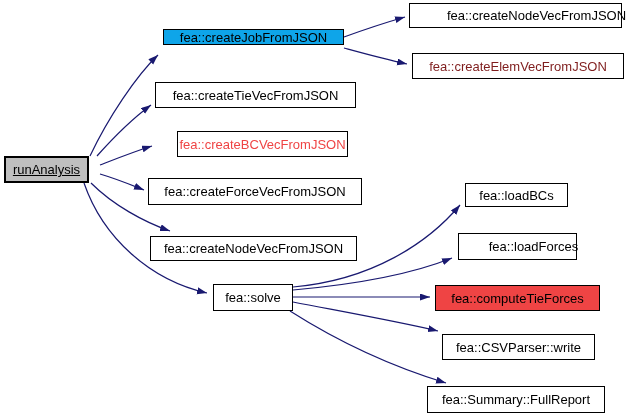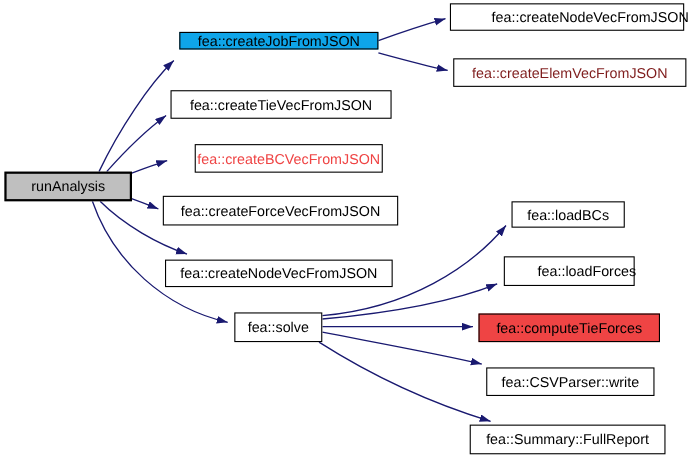--- a/index.html
+++ b/index.html
@@ -52,21 +52,21 @@
         <path class="edge" d="M 344,37 C 366,29 384,23 405,17" stroke="#191970" marker-end="url(#arrow)"></path>
         <path class="edge" d="M 344,48 C 366,54 384,59 407,64" stroke="#191970" marker-end="url(#arrow)"></path>
         <path class="edge" d="M 293,287 C 372,280 428,243 460,205" stroke="#191970" marker-end="url(#arrow)"></path>
         <path class="edge" d="M 293,290 C 360,284 412,274 452,258" stroke="#191970" marker-end="url(#arrow)"></path>
         <path class="edge" d="M 293,297 C 340,297 388,297 430,297" stroke="#191970" marker-end="url(#arrow)"></path>
         <path class="edge" d="M 293,302 C 350,313 400,322 438,331" stroke="#191970" marker-end="url(#arrow)"></path>
         <path class="edge" d="M 290,311 C 345,346 400,369 446,383" stroke="#191970" marker-end="url(#arrow)"></path>
       </g>
   </svg>
 
-<div class="node root" style="left: 4px; top: 156px; width: 116px; height: 27px; background: rgb(191, 191, 191); border-color: rgb(0, 0, 0); color: rgb(0, 0, 0);">runAnalysis</div>
+<div class="node root" style="left: 4px; top: 156px; width: 85px; height: 27px; background: rgb(191, 191, 191); border-color: rgb(0, 0, 0); color: rgb(0, 0, 0); text-decoration: underline;">runAnalysis</div>
     <div class="node" style="left: 163px; top: 29px; width: 181px; height: 16px; background: #0ea5e9; border-color: rgb(0, 0, 0); color: rgb(0, 0, 0); text-align: center;">fea::createJobFromJSON</div>
     <div class="node" style="left: 409px; top: 3px; width: 213px; height: 25px; background: rgb(255, 255, 255); border-color: rgb(0, 0, 0); color: rgb(0, 0, 0); padding-left: 42px;">fea::createNodeVecFromJSON</div>
     <div class="node" style="left: 412px; top: 53px; width: 212px; height: 26px; background: rgb(255, 255, 255); border-color: rgb(0, 0, 0); color: #7f1d1d;">fea::createElemVecFromJSON</div>
     <div class="node" style="left: 155px; top: 82px; width: 201px; height: 26px; background: rgb(255, 255, 255); border-color: rgb(0, 0, 0); color: rgb(0, 0, 0);">fea::createTieVecFromJSON</div>
     <div class="node" style="left: 156px; top: 131px; width: 171px; height: 26px; background: rgb(255, 255, 255); border-color: rgb(0, 0, 0); color: #ef4444; margin-left: 21px;">fea::createBCVecFromJSON</div>
     <div class="node" style="left: 148px; top: 178px; width: 214px; height: 27px; background: rgb(255, 255, 255); border-color: rgb(0, 0, 0); color: rgb(0, 0, 0);">fea::createForceVecFromJSON</div>
     <div class="node" style="left: 150px; top: 236px; width: 207px; height: 25px; background: rgb(255, 255, 255); border-color: rgb(0, 0, 0); color: rgb(0, 0, 0);">fea::createNodeVecFromJSON</div>
     <div class="node" style="left: 213px; top: 284px; width: 80px; height: 27px; background: rgb(255, 255, 255); border-color: rgb(0, 0, 0); color: rgb(0, 0, 0);">fea::solve</div>
     <div class="node" style="left: 465px; top: 183px; width: 103px; height: 24px; background: rgb(255, 255, 255); border-color: rgb(0, 0, 0); color: rgb(0, 0, 0);">fea::loadBCs</div>
     <div class="node" style="left: 458px; top: 233px; width: 119px; height: 27px; background: rgb(255, 255, 255); border-color: rgb(0, 0, 0); color: rgb(0, 0, 0); padding-left: 32px;">fea::loadForces</div>

